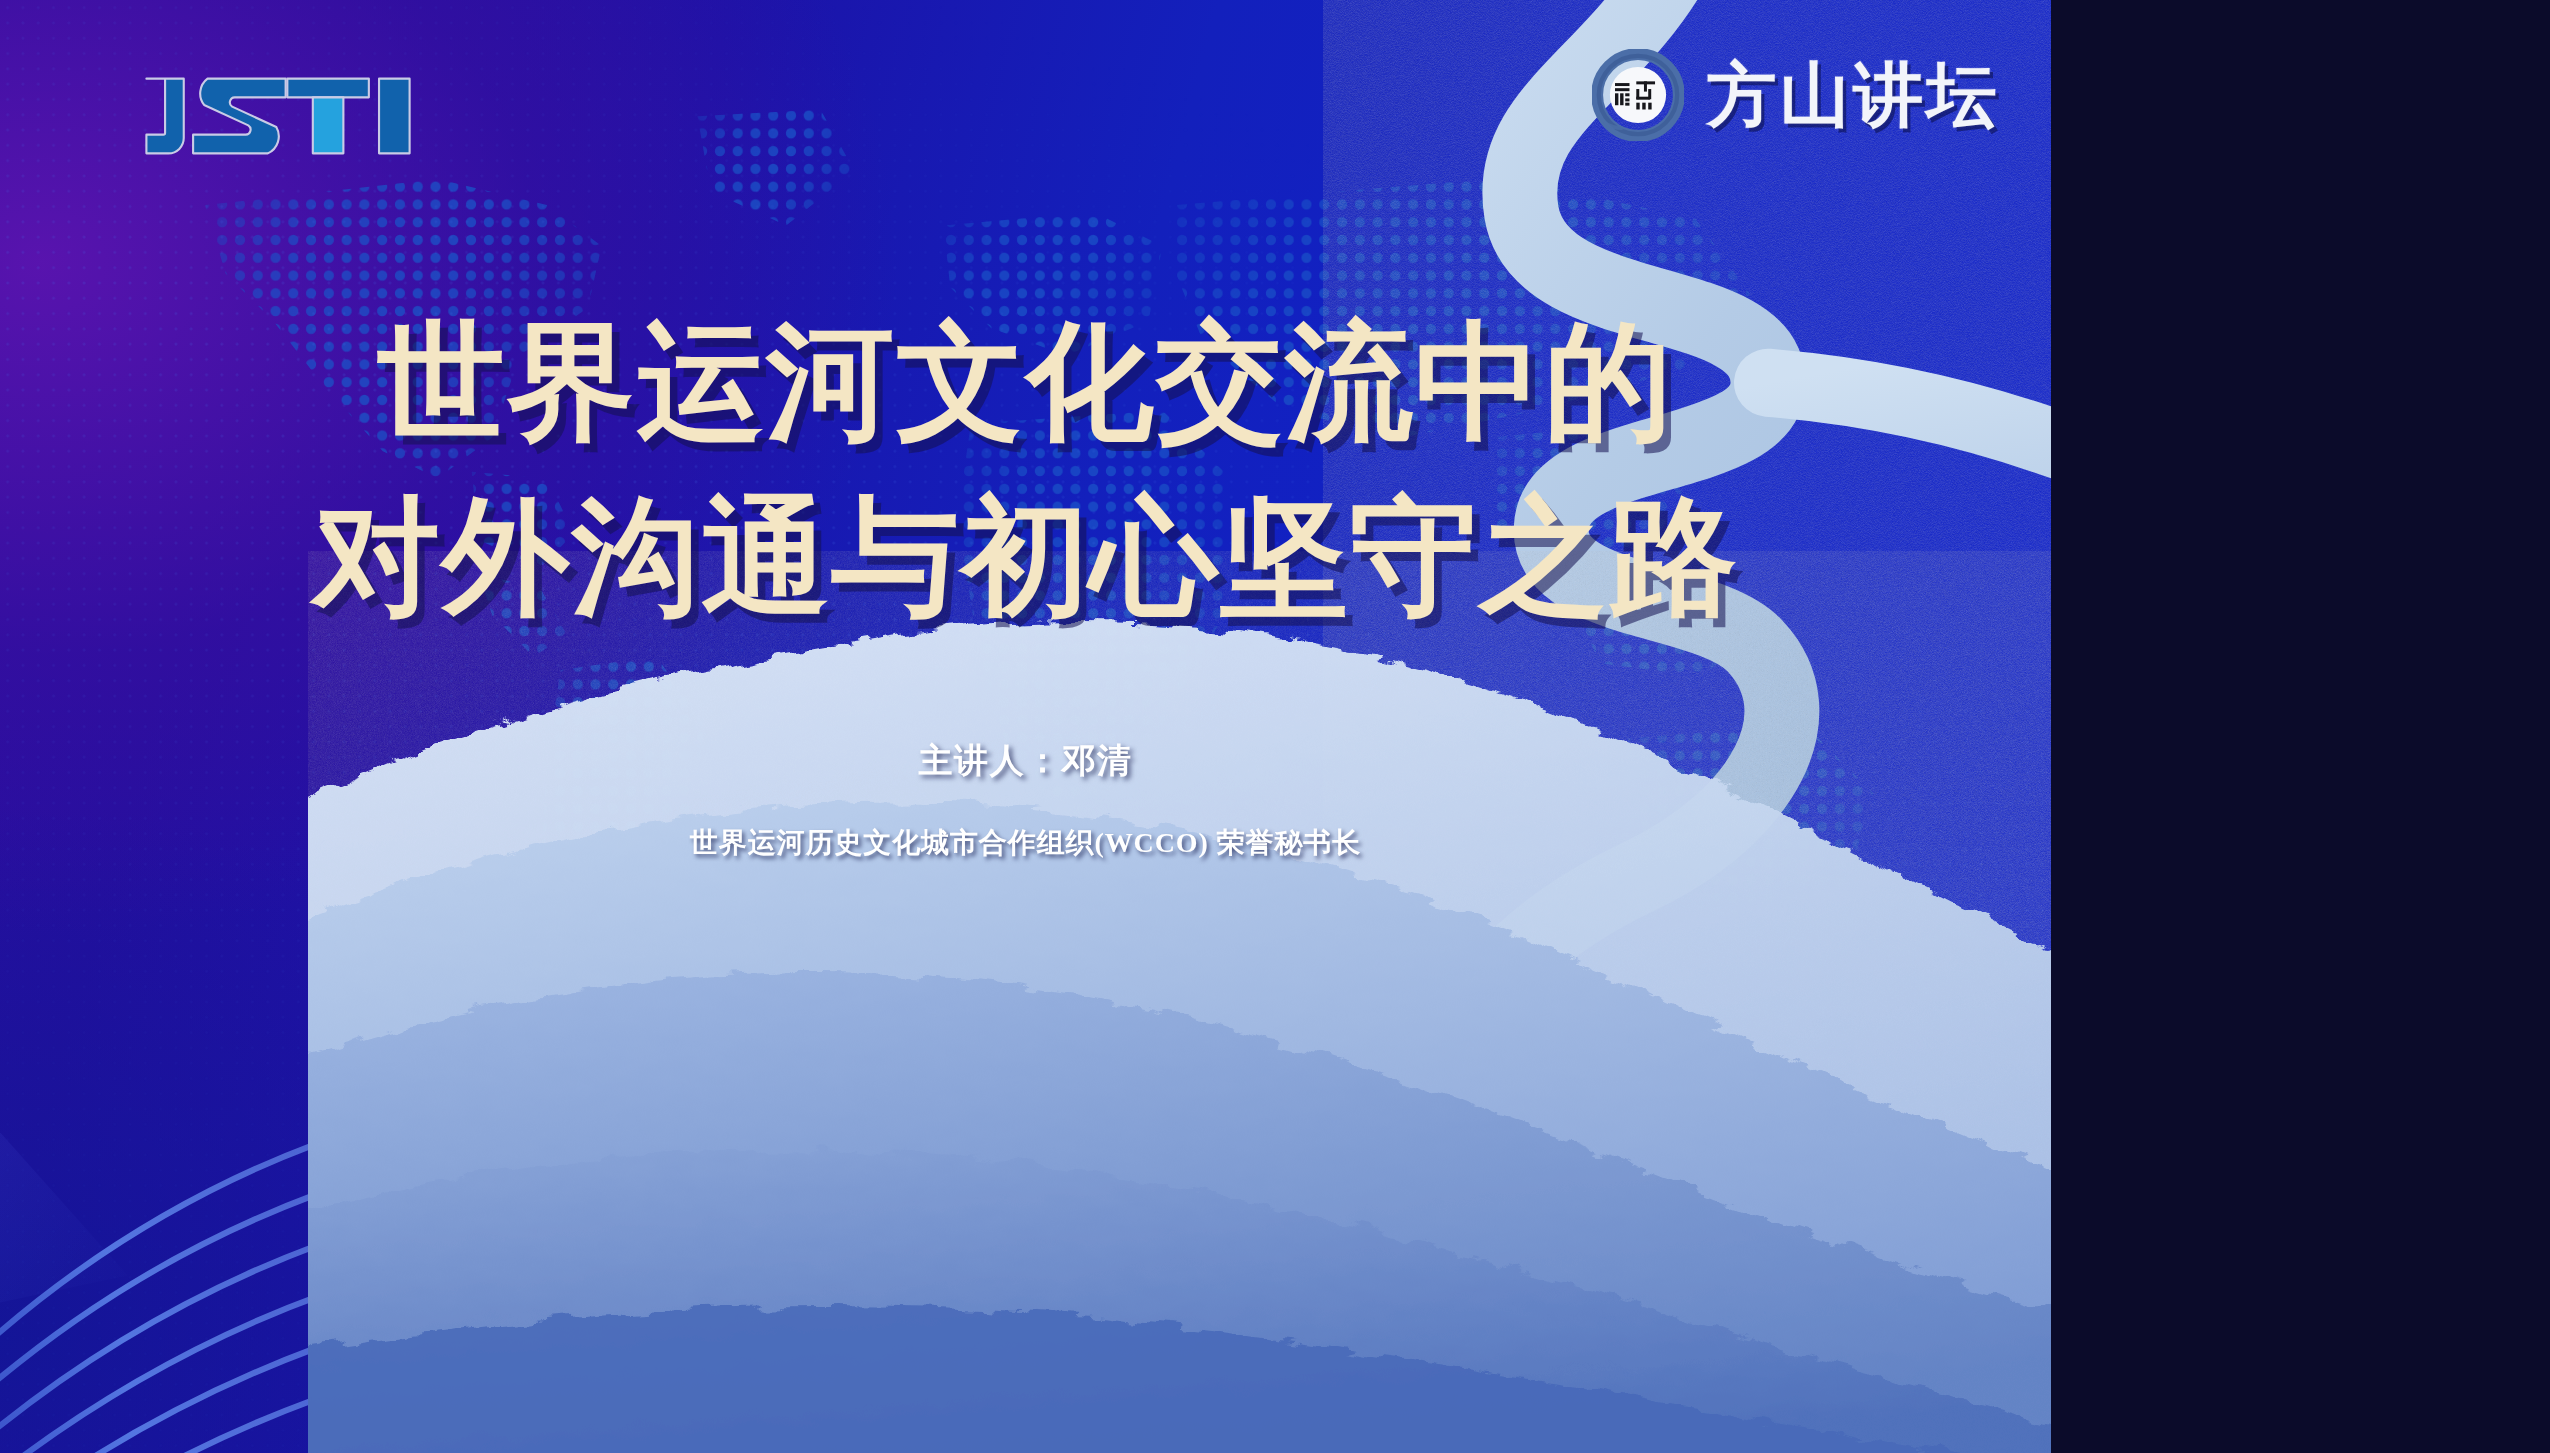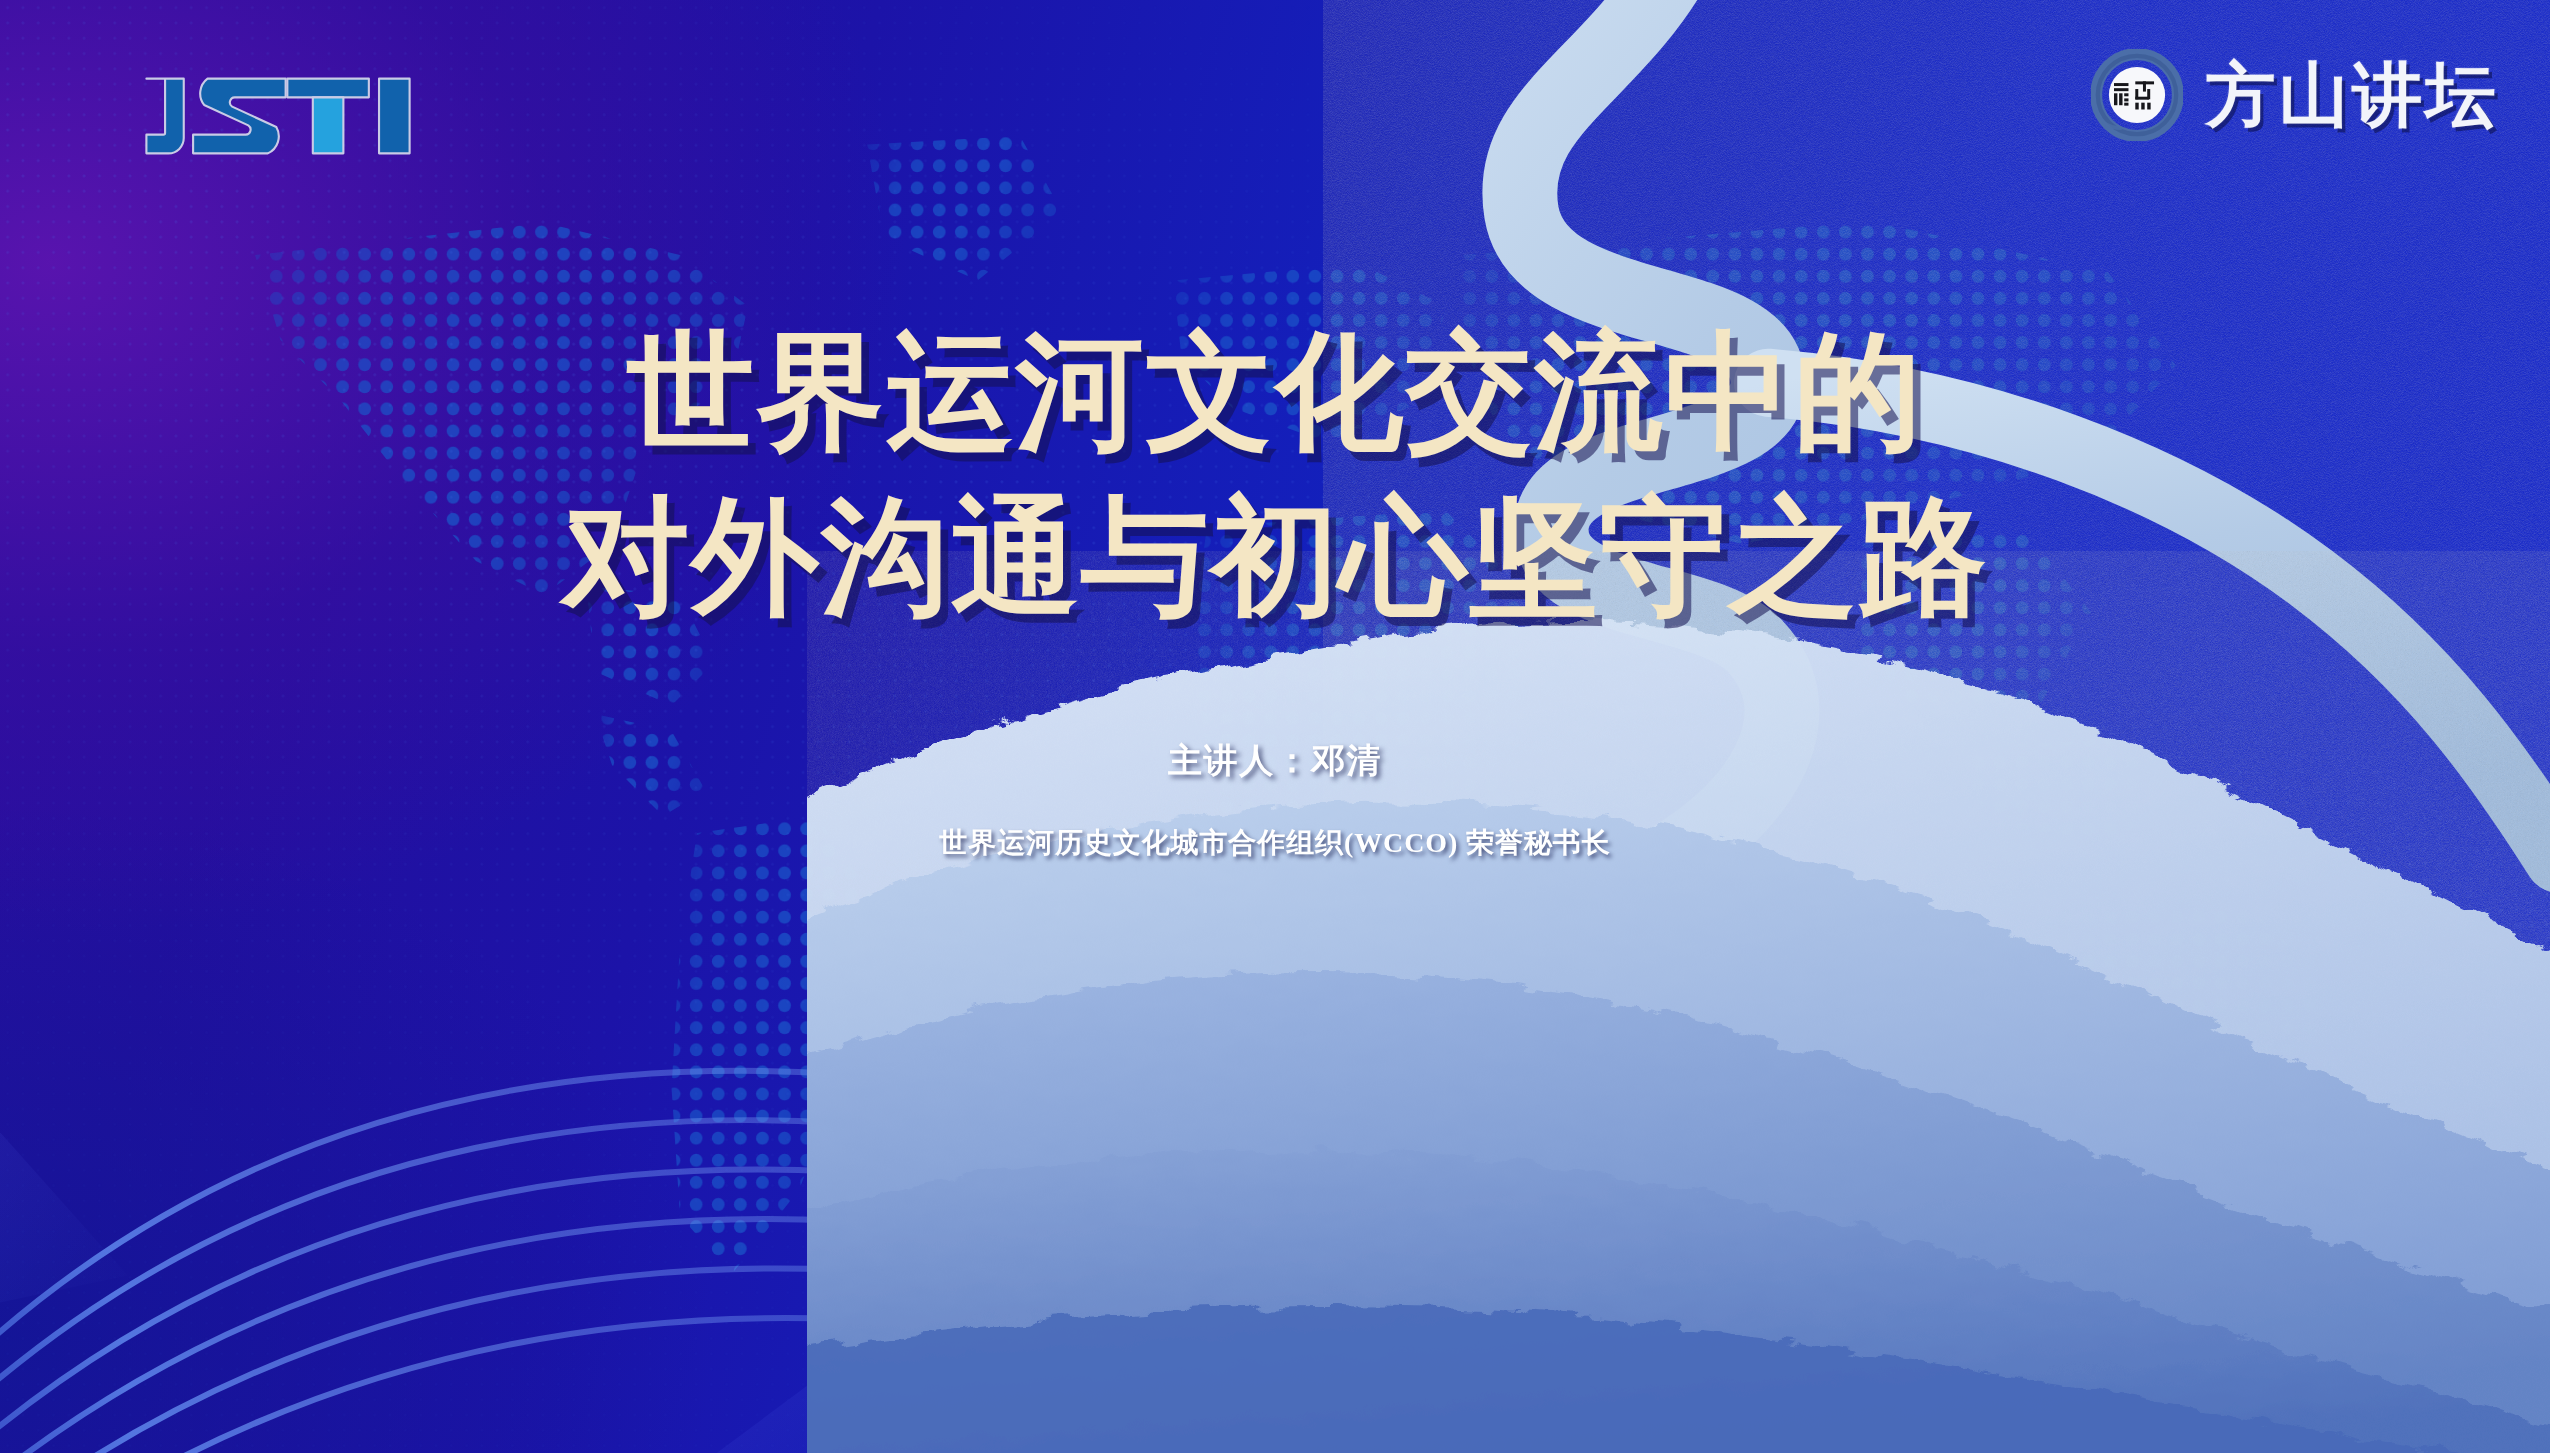--- a/index.html
+++ b/index.html
@@ -1,20 +1,20 @@
 <!DOCTYPE html>
 <html lang="zh" style="font-size:13.6px"><head>
 <meta charset="utf-8">
 <style>
   html,body{margin:0;padding:0;background:#0b0b2a;}
   body{font-family:"Liberation Sans","DejaVu Sans",sans-serif;}
 
   #slide{
     position:relative;
-    width:2550px;height:1454px;
+    width:2051px;height:1454px;
     overflow:hidden;
     background:
       radial-gradient(ellipse 1190px 935px at 2%  18%, rgba(92,20,175,.92) 0%, rgba(60,14,160,.55) 42%, rgba(30,14,148,0) 72%),
       radial-gradient(ellipse 1020px 765px  at 0%  92%, rgba(17,22,150,.85) 0%, rgba(16,25,160,0) 70%),
       linear-gradient(105deg,#2a0fa0 0%, #230f9e 14%, #1c13a8 30%, #1320bc 50%, #1022c9 70%, #0d20cc 100%);
   }
 
   
   #dotmap{position:absolute;inset:0;opacity:.95;}
 
@@ -56,21 +56,21 @@
   
   .title-wrap{position:absolute;left:0;right:0;text-align:center;pointer-events:none;}
   .title{
     color:#f4e6c4;
     font-weight:bold;
     line-height:1;
     white-space:nowrap;
     text-shadow:7.7px 8.5px 0 rgba(20,16,80,.55);
     letter-spacing:1.7px;
   }
-  #title1{top:328px;}
+  #title1{top:318px;}
   #title1 .title{font-size:128px;}
   #title2{top:493px;}
   #title2 .title{font-size:128px;text-align:center;}
 
   
   .center-line{position:absolute;left:0;right:0;text-align:center;color:#ffffff;white-space:nowrap;}
   #speaker{
     top:738px;font-size:34px;font-weight:bold;letter-spacing:1.7px;
     text-shadow:3.4px 3.4px 5.1px rgba(6,10,60,.6);
   }

